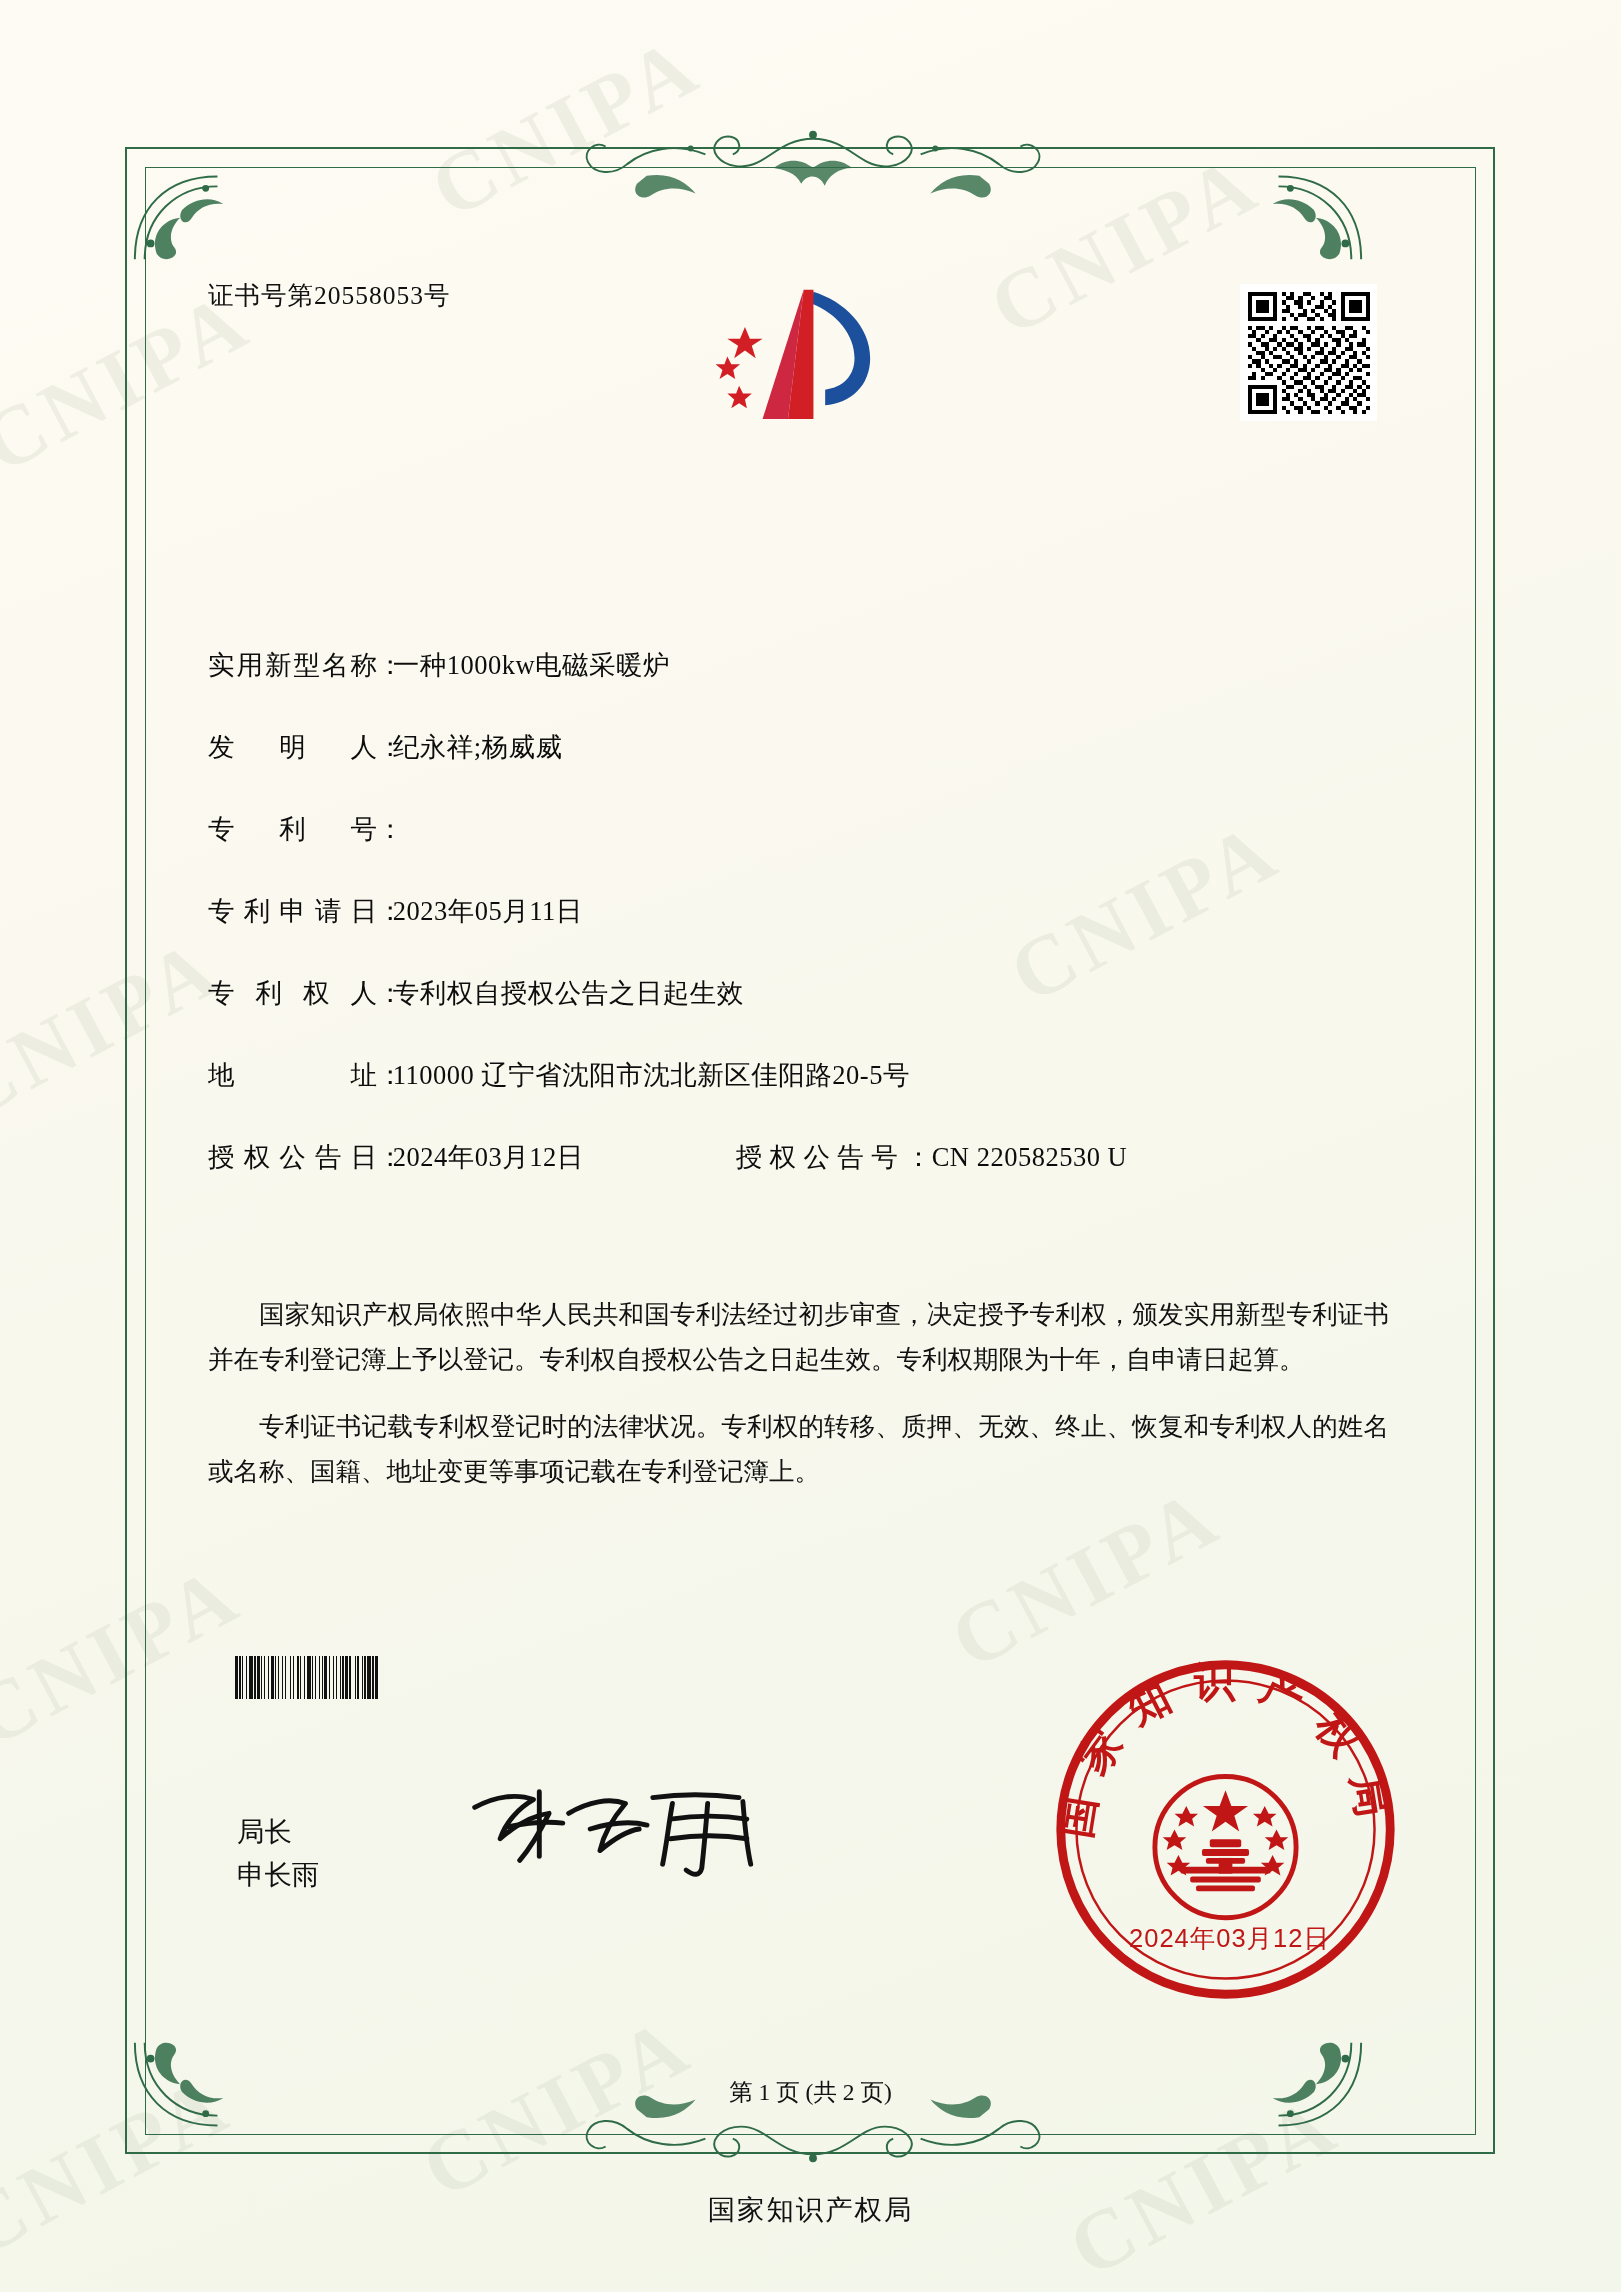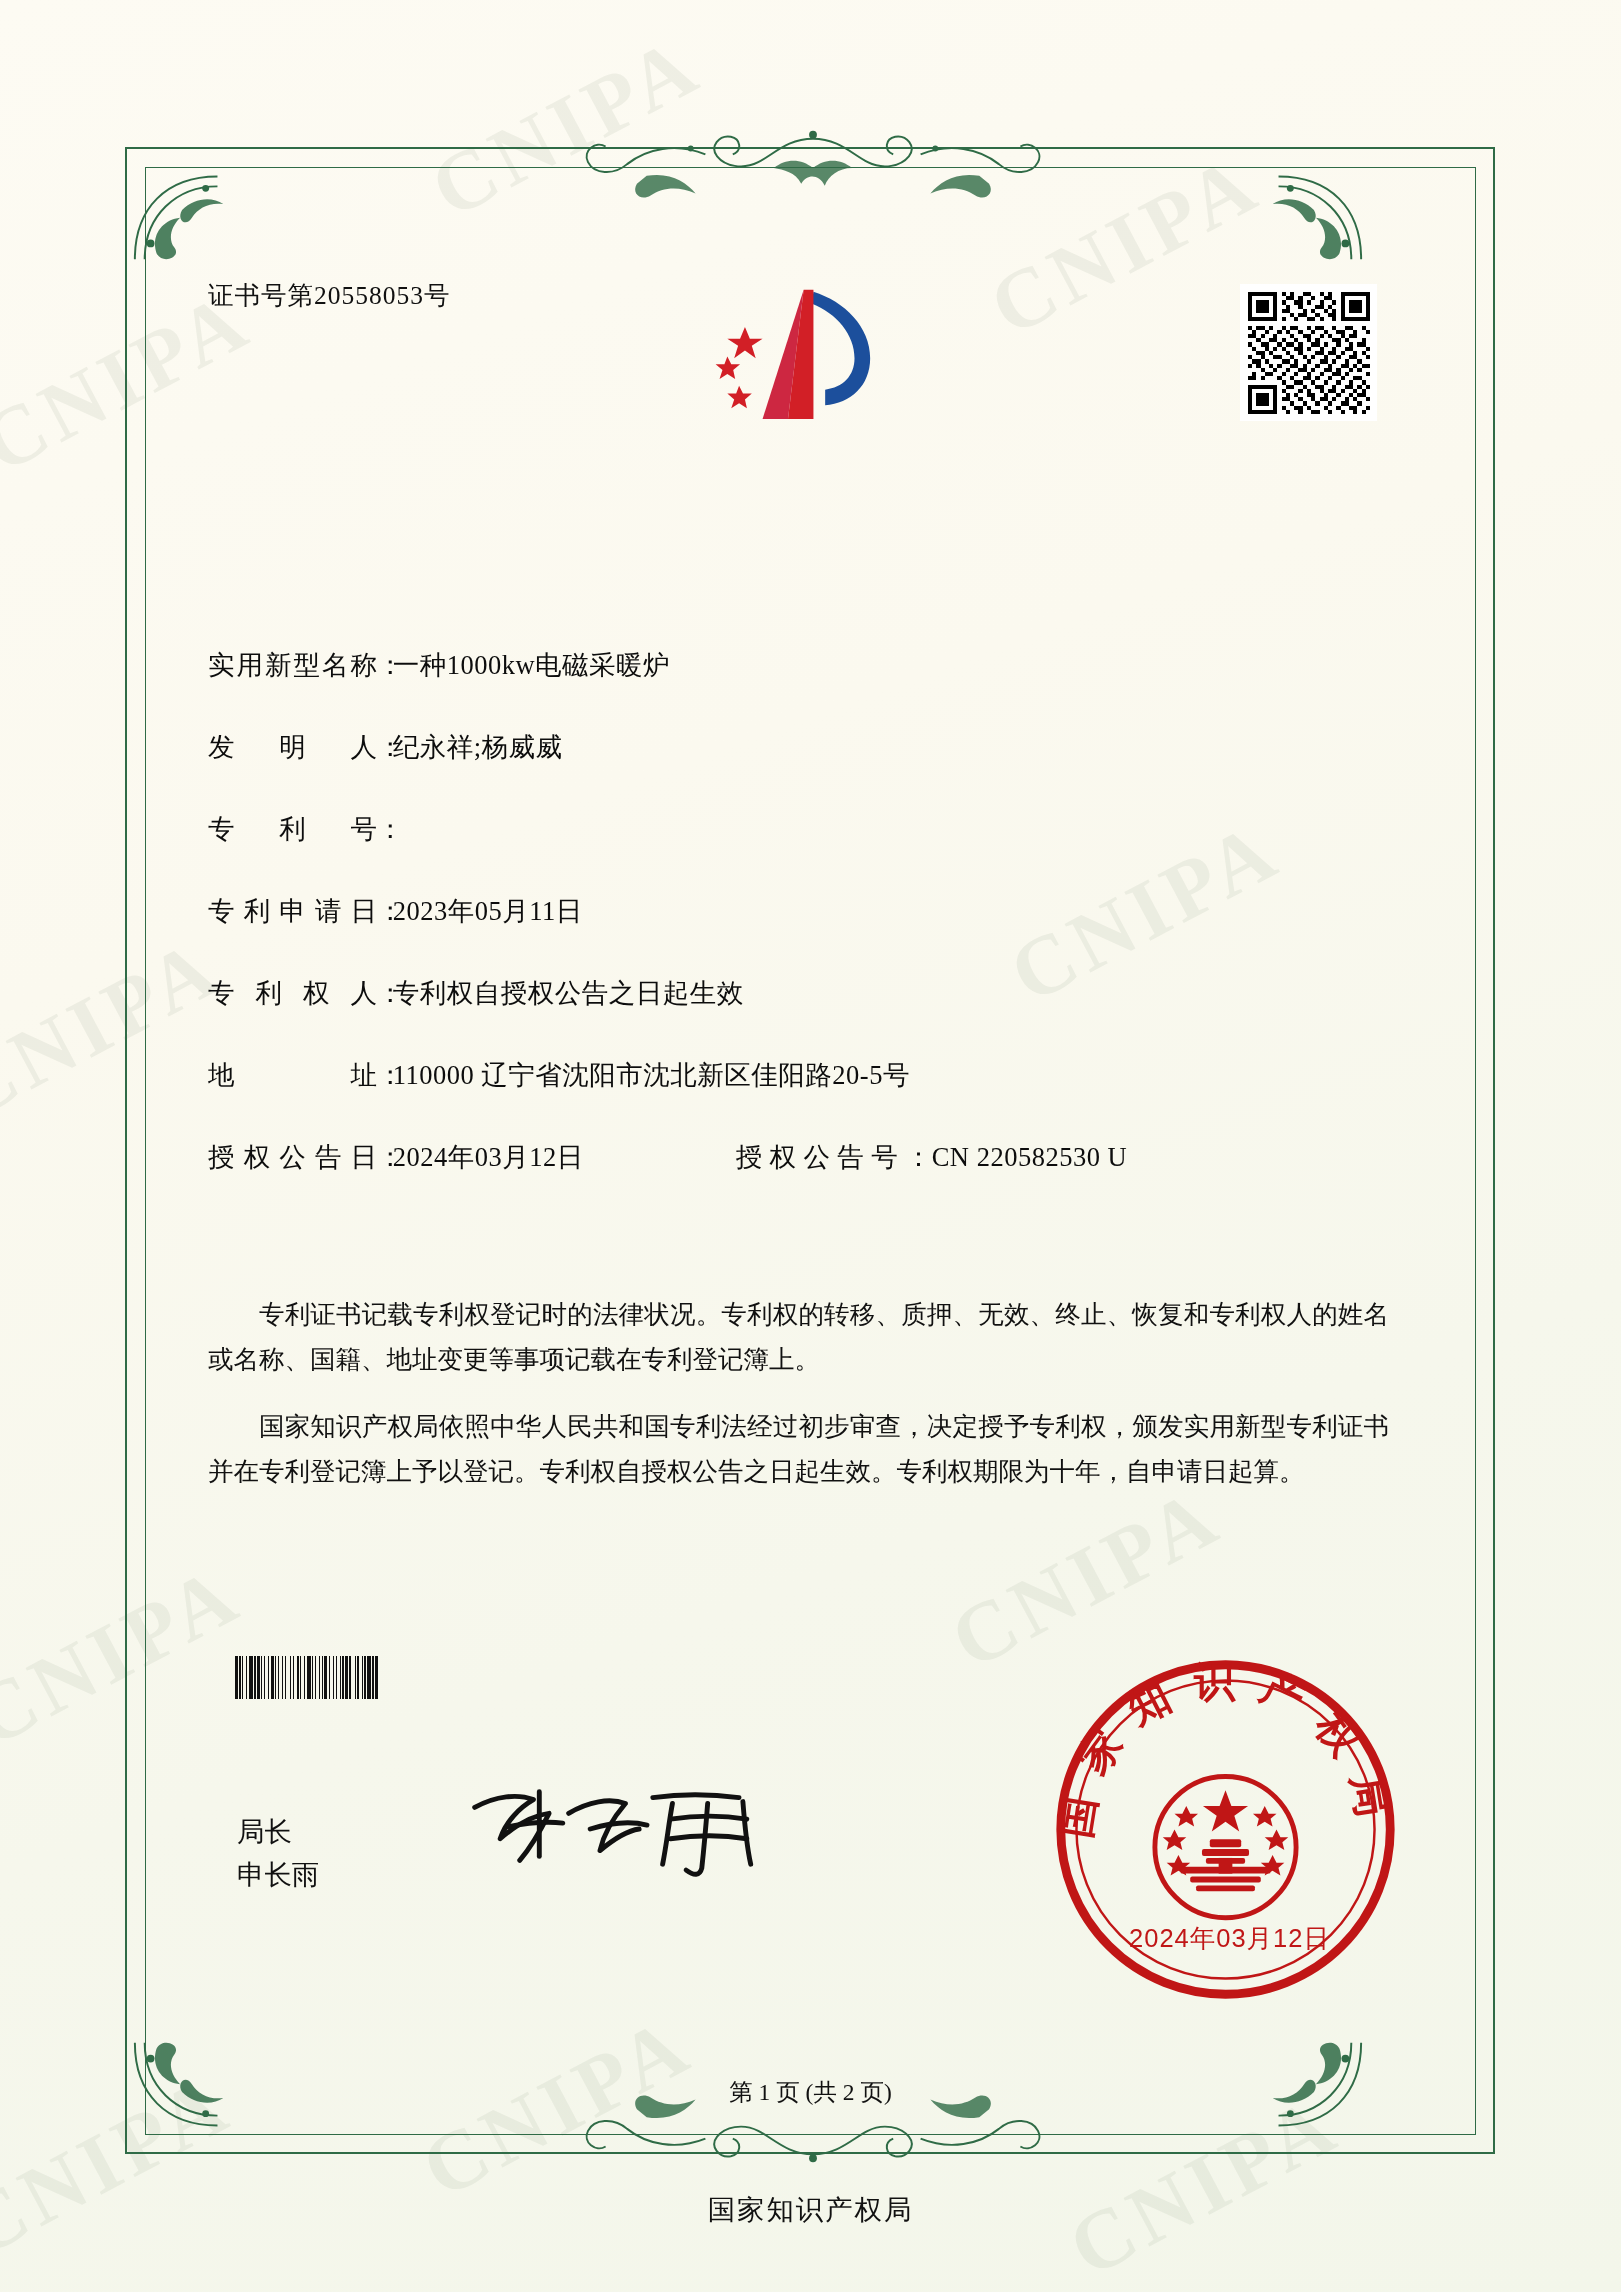--- a/index.html
+++ b/index.html
@@ -686,22 +686,22 @@
           <span>公</span>
           <span>告</span>
           <span>号</span>
           <span>：</span>
         </div>
       <div class="field-value">CN 220582530 U</div>
     </div>
   </div>
 
   <div class="paragraphs">
+    <p>国家知识产权局依照中华人民共和国专利法经过初步审查，决定授予专利权，颁发实用新型专利证书并在专利登记簿上予以登记。专利权自授权公告之日起生效。专利权期限为十年，自申请日起算。</p>
     <p>专利证书记载专利权登记时的法律状况。专利权的转移、质押、无效、终止、恢复和专利权人的姓名或名称、国籍、地址变更等事项记载在专利登记簿上。</p>
-    <p>国家知识产权局依照中华人民共和国专利法经过初步审查，决定授予专利权，颁发实用新型专利证书并在专利登记簿上予以登记。专利权自授权公告之日起生效。专利权期限为十年，自申请日起算。</p>
   </div>
 
   <div class="barcode" id="barcode">
       <span style="width:2.9px;background:#111;"></span>
       <span style="width:1px;background:transparent;"></span>
       <span style="width:2px;background:#111;"></span>
       <span style="width:1px;background:transparent;"></span>
       <span style="width:1px;background:#111;"></span>
       <span style="width:2.9px;background:transparent;"></span>
       <span style="width:1px;background:#111;"></span>

